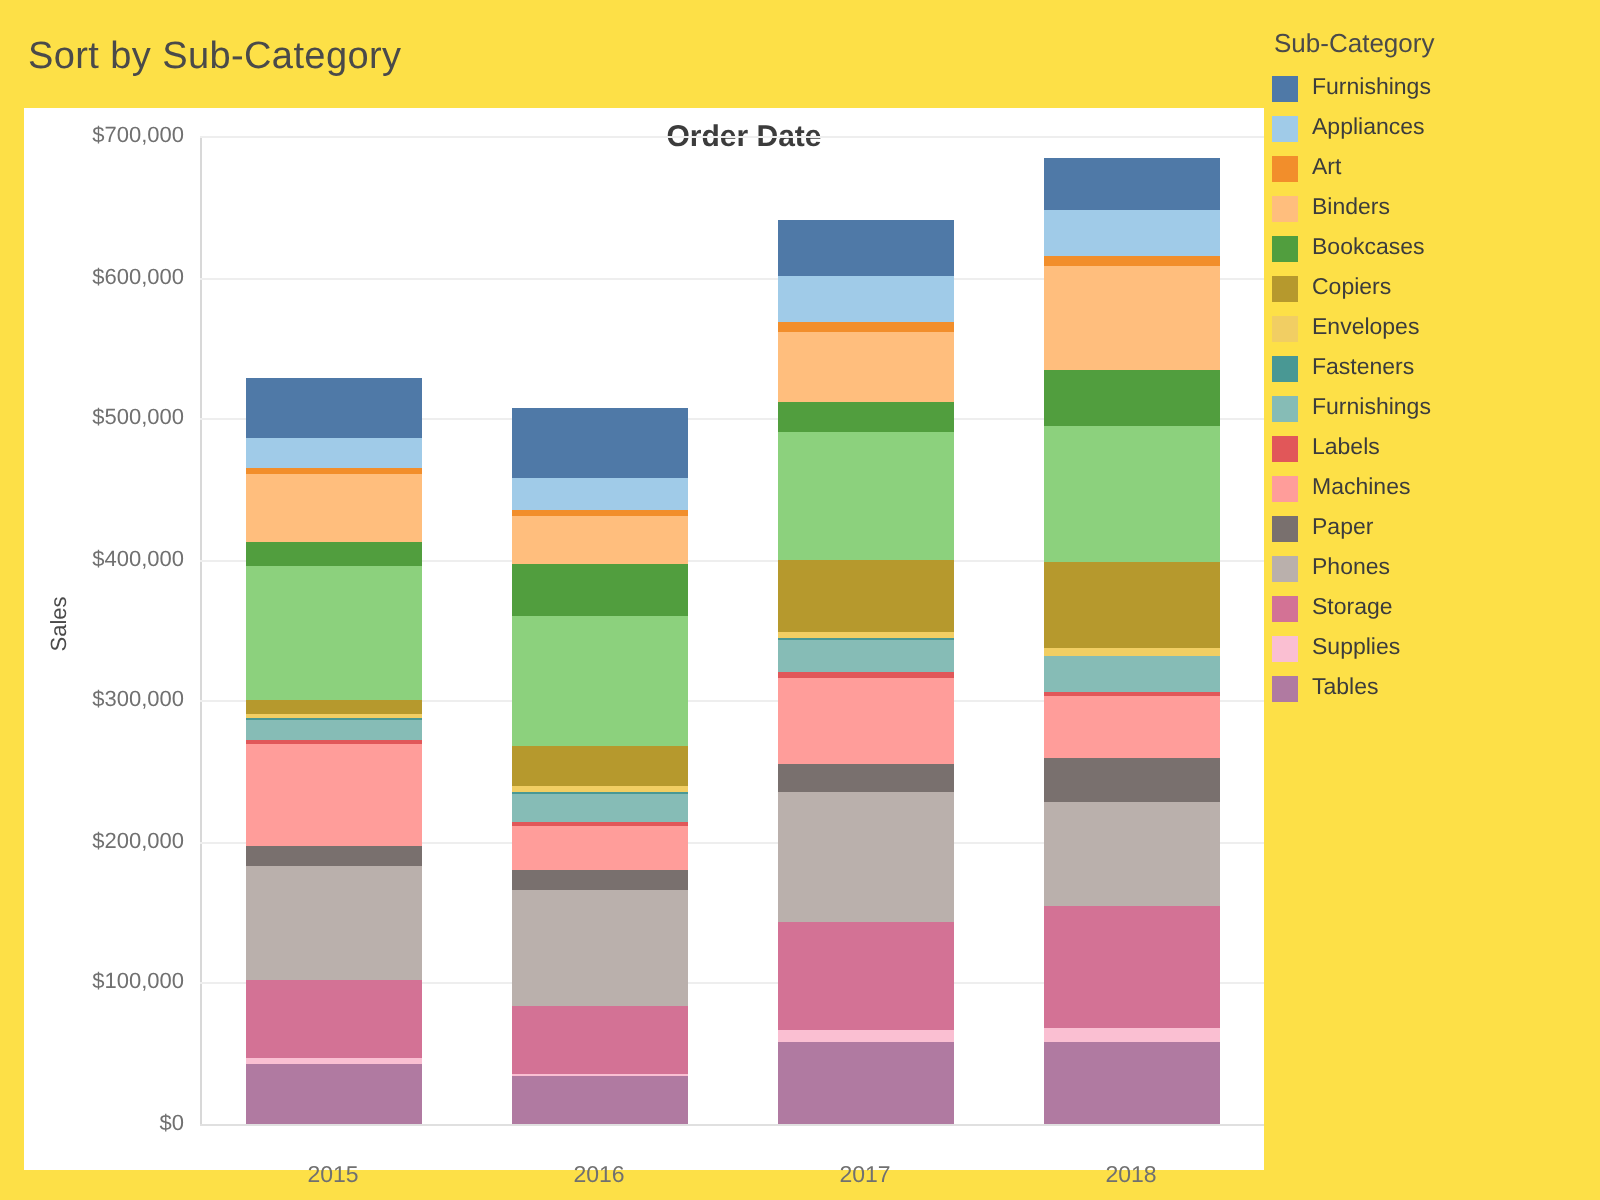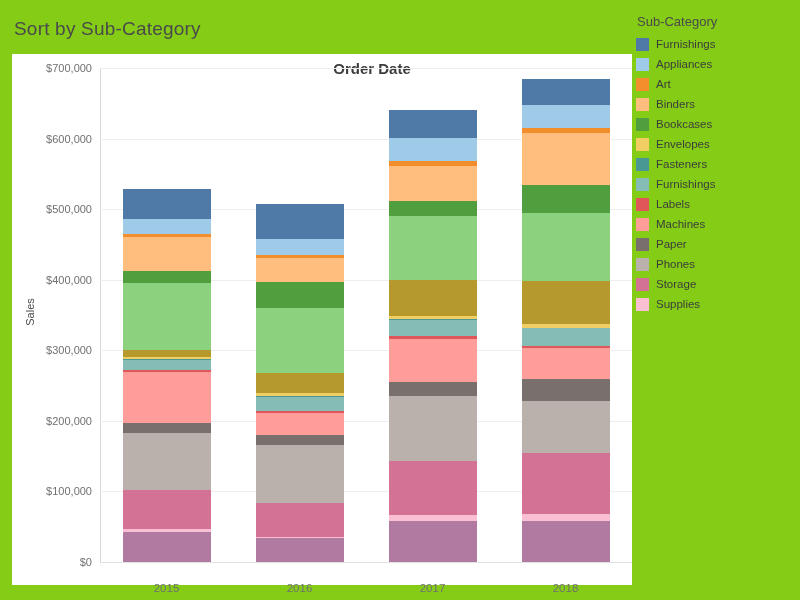--- a/index.html
+++ b/index.html
@@ -7,21 +7,21 @@
   html, body {
     margin: 0; padding: 0;
     width: 800px; height: 600px;
     background: #e2ece8;
     font-family: "Liberation Sans", sans-serif;
     overflow: hidden;
   }
   #root {
     position: relative;
     width: 800px; height: 600px;
-    background: #84cc16;
+    background: #fde047;
   }
 
   
   #dash-title {
     position: absolute;
     left: 14px; top: 18px;
     font-size: 19px;
     font-weight: 400;
     color: #4a4a4a;
     letter-spacing: 0.2px;
@@ -306,20 +306,24 @@
         </div>
         <div class="legend-item">
           <span class="legend-swatch" style="background: rgb(255, 190, 125);"></span>
           <span class="legend-label">Binders</span>
         </div>
         <div class="legend-item">
           <span class="legend-swatch" style="background: rgb(81, 158, 62);"></span>
           <span class="legend-label">Bookcases</span>
         </div>
         <div class="legend-item">
+          <span class="legend-swatch" style="background: rgb(182, 153, 45);"></span>
+          <span class="legend-label">Copiers</span>
+        </div>
+        <div class="legend-item">
           <span class="legend-swatch" style="background: rgb(241, 206, 99);"></span>
           <span class="legend-label">Envelopes</span>
         </div>
         <div class="legend-item">
           <span class="legend-swatch" style="background: rgb(73, 152, 148);"></span>
           <span class="legend-label">Fasteners</span>
         </div>
         <div class="legend-item">
           <span class="legend-swatch" style="background: rgb(134, 188, 182);"></span>
           <span class="legend-label">Furnishings</span>
@@ -341,16 +345,20 @@
           <span class="legend-label">Phones</span>
         </div>
         <div class="legend-item">
           <span class="legend-swatch" style="background: rgb(211, 114, 149);"></span>
           <span class="legend-label">Storage</span>
         </div>
         <div class="legend-item">
           <span class="legend-swatch" style="background: rgb(250, 191, 210);"></span>
           <span class="legend-label">Supplies</span>
         </div>
+        <div class="legend-item">
+          <span class="legend-swatch" style="background: rgb(176, 122, 161);"></span>
+          <span class="legend-label">Tables</span>
+        </div>
       </div>
   </div>
 
 </div>
 
 </body></html>

